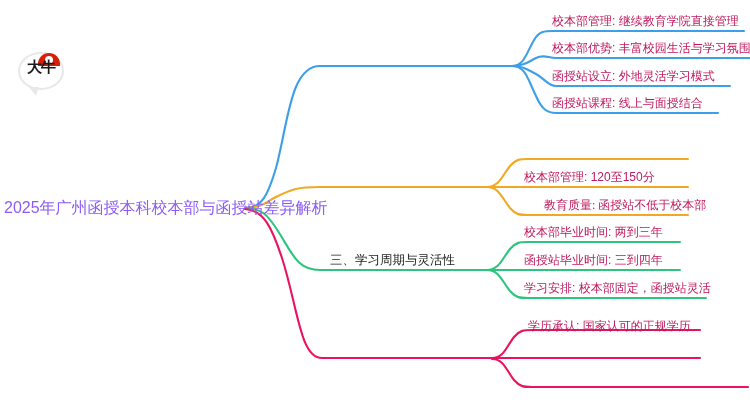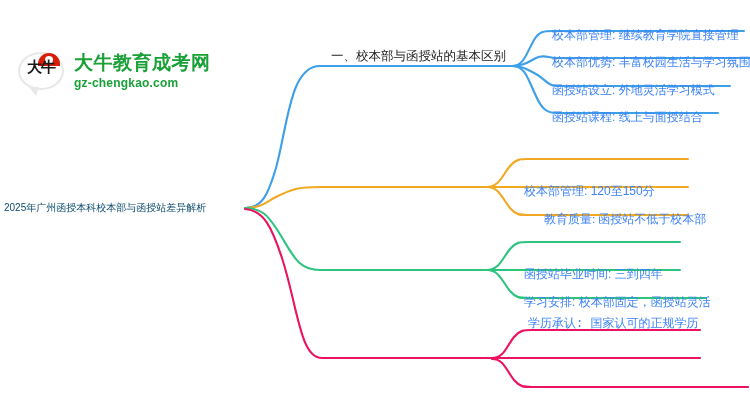--- a/index.html
+++ b/index.html
@@ -42,39 +42,35 @@
     color:#1aa037;font-size:19px;font-weight:bold;letter-spacing:0.5px;
     line-height:24px;white-space:nowrap;
   }
   .logo-url{
     color:#1aa037;font-size:12px;font-weight:bold;letter-spacing:0.2px;
     line-height:16px;white-space:nowrap;
   }
 
   
   .node{position:absolute;white-space:nowrap;color:#1c1c1c;}
-  .root-node{font-size:10px;line-height:17px;color:#0c4a6e;}
+  .root-node{font-size:16px;line-height:17px;color:#8b5cf6;}
   .l1-node{font-size:12.5px;line-height:16px;color:#1c1c1c;}
-  .l2-node{font-size:12px;line-height:15px;color:#3b82f6;margin-top:14px;}
+  .l2-node{font-size:12px;line-height:15px;color:#be185d;}
 </style>
 </head>
 <body>
 
 <div id="canvas">
 
   <div class="logo">
     <div class="logo-mark">
       <div class="logo-bubble"></div>
       <div class="logo-red"></div>
       <div class="logo-red-dot"></div>
       <div class="logo-cn">大牛</div>
-    </div>
-    <div class="logo-text">
-      <div class="logo-title">大牛教育成考网</div>
-      <div class="logo-url">gz-chengkao.com</div>
     </div>
   </div>
 
   <svg class="lines" viewBox="0 0 750 410" xmlns="http://www.w3.org/2000/svg">
 
     <path d="M245,208 C262,208 268,195 276,168 C288,124 290,66 320,66 L410,66" fill="none" stroke="#3d9fe8" stroke-width="2.1" stroke-linecap="round"></path>
 
     <path d="M245,208 C262,208 266,202 276,197 C292,189 298,187 320,187 L408,187" fill="none" stroke="#f0a922" stroke-width="2.1" stroke-linecap="round"></path>
 
     <path d="M245,208 C262,208 268,216 276,228 C292,252 296,270 320,270 L408,270" fill="none" stroke="#2cc47e" stroke-width="2.1" stroke-linecap="round"></path>
@@ -99,28 +95,29 @@
     <path d="M487,270 C501,270 504,270 512,270 C520,270 522,270 528,270 L680,270" fill="none" stroke="#2cc47e" stroke-width="2.1" stroke-linecap="round"></path>
     <path d="M487,270 C499,270 502,281 510,291 C516,298 520,298 528,298 L706,298" fill="none" stroke="#2cc47e" stroke-width="2.1" stroke-linecap="round"></path>
 
     <path d="M492,358 C504,358 506,347 514,337 C520,330 524,330 532,330 L700,330" fill="none" stroke="#eb1261" stroke-width="2.1" stroke-linecap="round"></path>
     <path d="M492,358 C506,358 508,358 516,358 C524,358 526,358 532,358 L700,358" fill="none" stroke="#eb1261" stroke-width="2.1" stroke-linecap="round"></path>
     <path d="M492,359 C504,359 506,370 514,380 C520,387 524,387 532,387 L748,387" fill="none" stroke="#eb1261" stroke-width="2.1" stroke-linecap="round"></path>
   </svg>
 
   <div class="node root-node" style="left:4px;top:199px;">2025年广州函授本科校本部与函授站差异解析</div>
 
-  <div class="node l1-node" style="left:331px;top:48px;">一、校本部与函授站的基本区别</div>
+  <div class="node l1-node" style="left:330px;top:252px;">三、学习周期与灵活性</div>
 
   <div class="node l2-node" style="left:552px;top:14px;">校本部管理: 继续教育学院直接管理</div>
   <div class="node l2-node" style="left:552px;top:41px;">校本部优势: 丰富校园生活与学习氛围</div>
   <div class="node l2-node" style="left:552px;top:69px;">函授站设立: 外地灵活学习模式</div>
   <div class="node l2-node" style="left:552px;top:96px;">函授站课程: 线上与面授结合</div>
 
   <div class="node l2-node" style="left:524px;top:170px;">校本部管理: 120至150分</div>
   <div class="node l2-node" style="left:544px;top:198px;font-family:Liberation Serif, serif;">教育质量: 函授站不低于校本部</div>
 
+  <div class="node l2-node" style="left:524px;top:225px;">校本部毕业时间: 两到三年</div>
   <div class="node l2-node" style="left:524px;top:253px;">函授站毕业时间: 三到四年</div>
   <div class="node l2-node" style="left:524px;top:281px;">学习安排: 校本部固定，函授站灵活</div>
 
-  <div class="node l2-node" style="left:528px;top:303px;font-family:Liberation Mono, monospace;">学历承认: 国家认可的正规学历</div>
+  <div class="node l2-node" style="left:528px;top:319px;">学历承认: 国家认可的正规学历</div>
 
 </div>
 
 </body></html>

